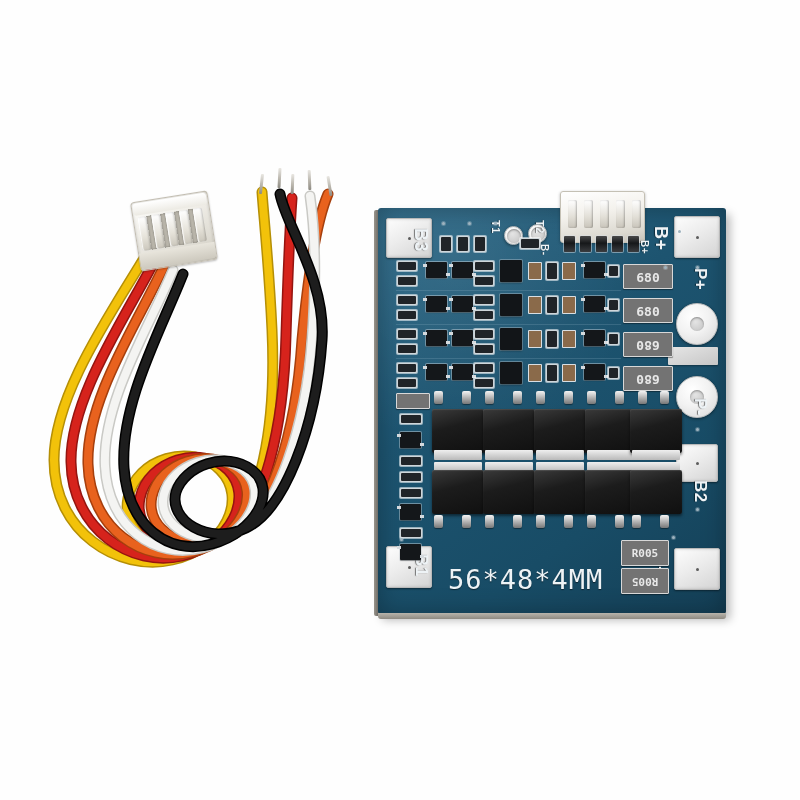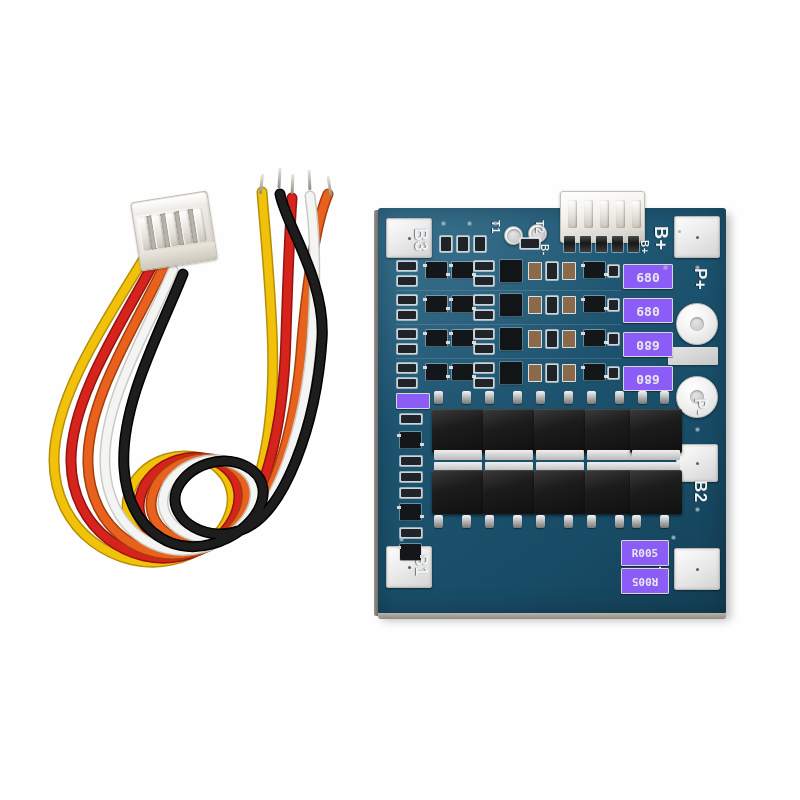--- a/index.html
+++ b/index.html
@@ -79,21 +79,21 @@
     background:linear-gradient(165deg,#3a3a3a 0%,#1c1c1c 40%,#101010 100%);
     box-shadow:0 2px 3px rgba(0,0,0,.5), inset 0 1px 1px rgba(255,255,255,.12);}
   .fet.flip .tab{top:auto;bottom:0;}
   .fet.flip .blk{top:auto;bottom:5px;}
   .leg{position:absolute;width:9px;height:13px;border-radius:2px;
     background:linear-gradient(180deg,#f4f4f4,#a9a9a9 60%,#777);
     box-shadow:0 1px 1px rgba(0,0,0,.4);}
 
   
   .res{position:absolute;border-radius:1px;
-    background:#8b5cf6;border:1px solid #d8d8d8;
+    background:#737373;border:1px solid #d8d8d8;
     box-shadow:0 1px 1px rgba(0,0,0,.4);}
   .res-lbl{position:absolute;left:0;right:0;top:50%;transform:translateY(-50%);
     text-align:center;color:#e8e8e8;font-weight:700;font-family:"DejaVu Sans Mono",monospace;}
   .res.rot .res-lbl{transform:translateY(-50%) rotate(180deg);}
 
   
   .smd{position:absolute;background:#cfd6da;border-radius:1px;
     box-shadow:0 0 0 1px rgba(255,255,255,.55);}
   .smd i{position:absolute;inset:1px;background:#202428;border-radius:1px;display:block;}
   .sot{position:absolute;background:#14171a;border-radius:1px;
@@ -215,20 +215,22 @@
     <div class="silk" style="left:332px;top:60px;font-size:17px;transform:rotate(90deg);transform-origin:left top;">P+</div>
     <div class="silk" style="left:332px;top:190px;font-size:17px;transform:rotate(90deg);transform-origin:left top;">P-</div>
     <div class="silk" style="left:332px;top:272px;font-size:17px;transform:rotate(90deg);transform-origin:left top;">B2</div>
     <div class="silk" style="left:53px;top:346px;font-size:17px;transform:rotate(90deg);transform-origin:left top;">B1</div>
     <div class="silk" style="left:292px;top:346px;font-size:16px;transform:rotate(90deg);transform-origin:left top;">B-</div>
     <div class="silk" style="left:124px;top:12px;font-size:11px;transform:rotate(90deg);transform-origin:left top;">T1</div>
     <div class="silk" style="left:168px;top:12px;font-size:11px;transform:rotate(90deg);transform-origin:left top;">T2</div>
     <div class="silk" style="left:272px;top:32px;font-size:10px;transform:rotate(90deg);transform-origin:left top;">B+</div>
     <div class="silk" style="left:172px;top:36px;font-size:10px;transform:rotate(90deg);transform-origin:left top;">B-</div>
 
+    <div class="silk" style="left:70px;top:356px;font-size:27px;letter-spacing:1px;
+                font-family:'DejaVu Sans Mono',monospace;font-weight:400;">56*48*4MM</div>
 
     <div class="res" style="left:245px;top:56px;width:48px;height:23px;">
       <div class="res-lbl" style="font-size:13px;">680</div>
     </div>
     <div class="res" style="left:245px;top:90px;width:48px;height:23px;">
       <div class="res-lbl" style="font-size:13px;">680</div>
     </div>
     <div class="res rot" style="left:245px;top:124px;width:48px;height:23px;">
       <div class="res-lbl" style="font-size:13px;">680</div>
     </div>

